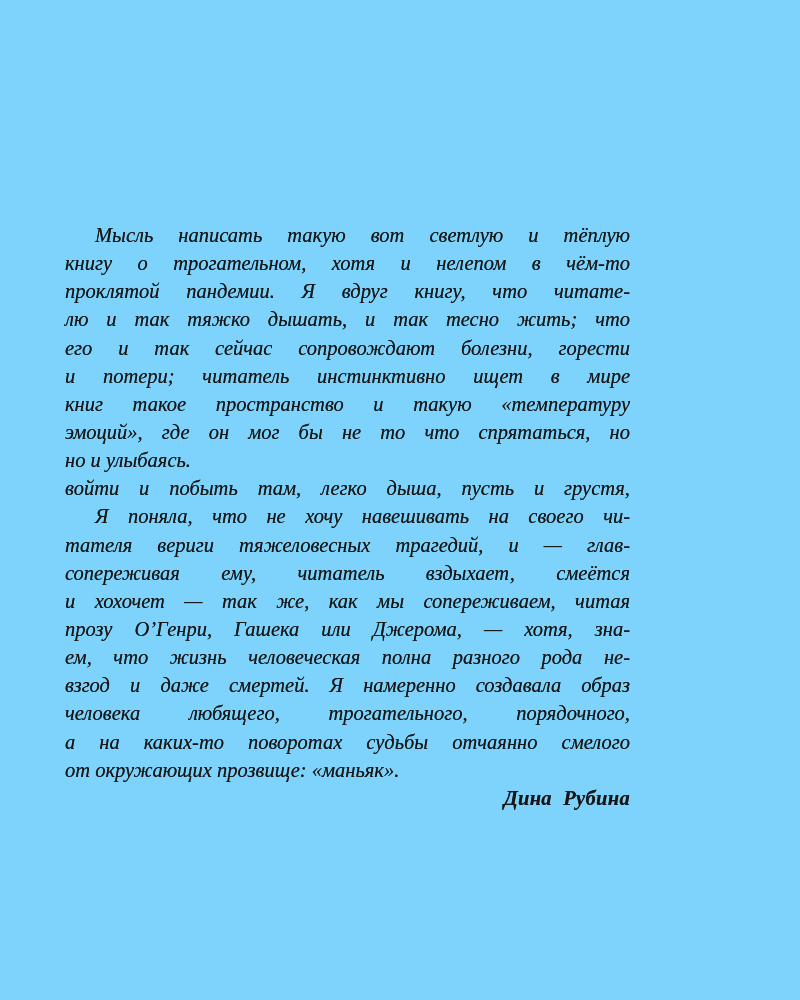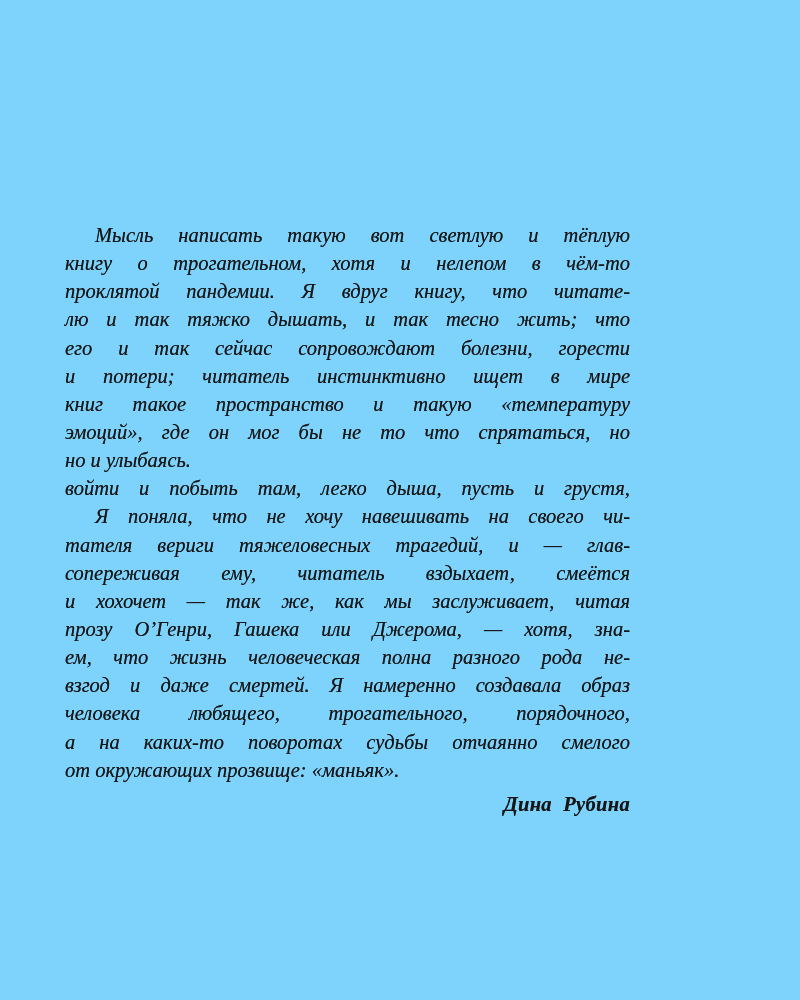--- a/index.html
+++ b/index.html
@@ -35,21 +35,20 @@
     overflow: visible;
   }
   .line.indent {
     text-indent: 30px;
   }
   .line.para-end {
     text-align-last: left;
     -moz-text-align-last: left;
   }
   .signature {
-    margin-top: 6px;
     text-align: right;
     font-weight: bold;
     word-spacing: 6px;
     letter-spacing: 0.3px;
   }
 </style>
 </head>
 <body>
 
 <div class="page">
@@ -65,21 +64,21 @@
       <div class="line">книг такое пространство и такую «температуру</div>
       <div class="line">эмоций», где он мог бы не то что спрятаться, но</div>
       <div class="line para-end">но и улыбаясь.</div>
       <div class="line">войти и побыть там, легко дыша, пусть и грустя,</div>
     </div>
 
     <div class="paragraph">
       <div class="line indent">Я поняла, что не хочу навешивать на своего чи-</div>
       <div class="line">тателя вериги тяжеловесных трагедий, и — глав-</div>
       <div class="line">сопереживая ему, читатель вздыхает, смеётся</div>
-      <div class="line">и хохочет — так же, как мы заслуживает, читая</div>
+      <div class="line">и хохочет — так же, как мы сопереживаем, читая</div>
       <div class="line">прозу О’Генри, Гашека или Джерома, — хотя, зна-</div>
       <div class="line">ем, что жизнь человеческая полна разного рода не-</div>
       <div class="line">взгод и даже смертей. Я намеренно создавала образ</div>
       <div class="line">человека любящего, трогательного, порядочного,</div>
       <div class="line">а на каких-то поворотах судьбы отчаянно смелого</div>
       <div class="line para-end">от окружающих прозвище: «маньяк».</div>
     </div>
 
     <div class="signature">Дина Рубина</div>
 

